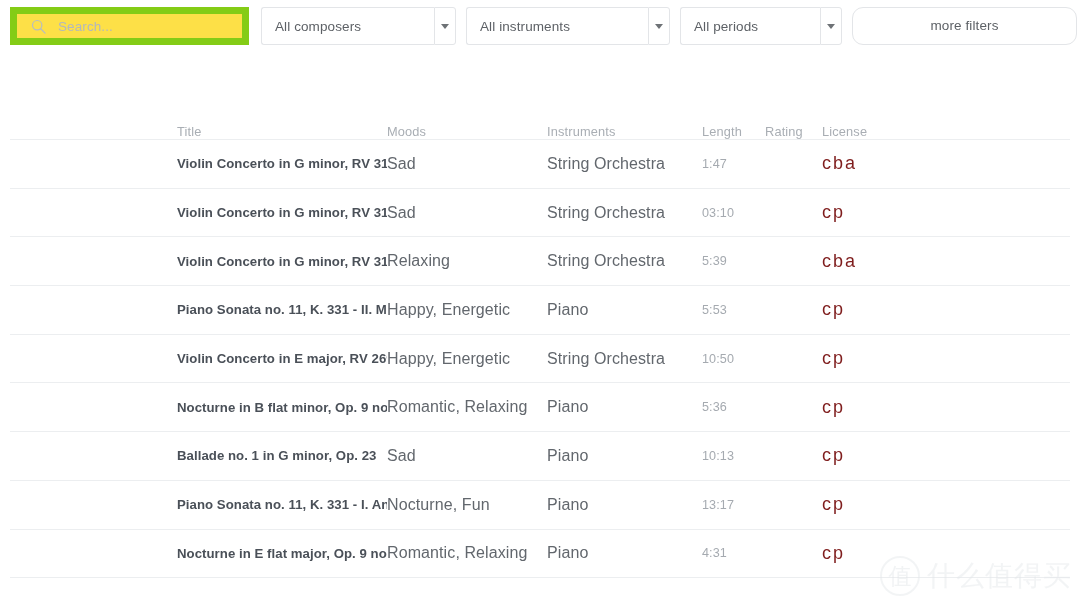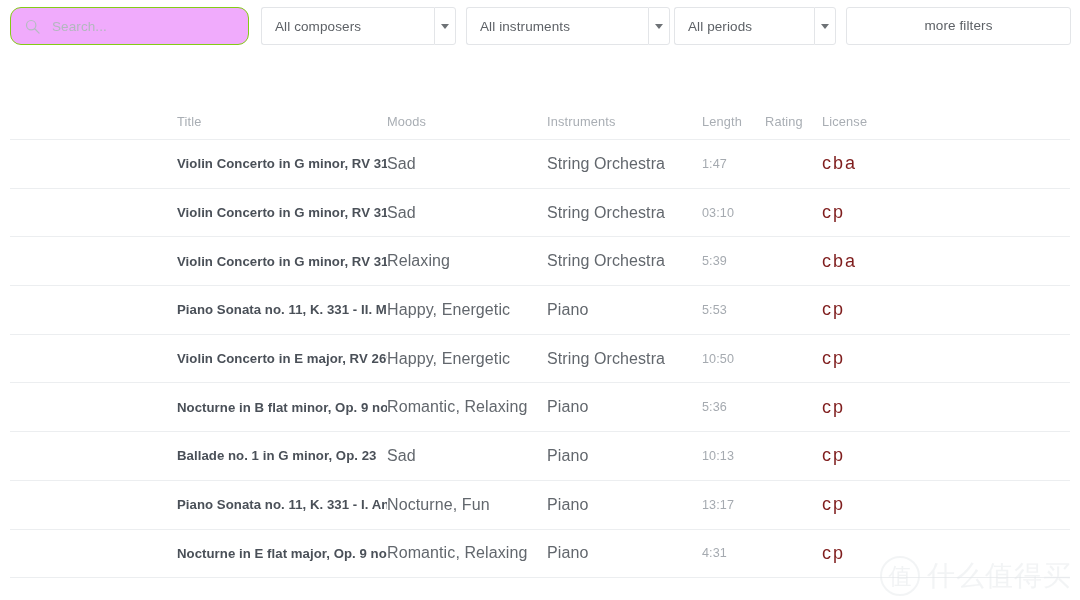--- a/index.html
+++ b/index.html
@@ -28,23 +28,23 @@
     height: 52px;
     display: flex;
     align-items: flex-start;
   }
 
   .search-box {
     margin-left: 10px;
     margin-top: 7px;
     width: 239px;
     height: 38px;
-    border: 1px solid #84cc16;
-    border-radius: 11px;
-    background: #f0abfc;
+    border: 7px solid #84cc16;
+    border-radius: 0;
+    background: #fde047;
     display: flex;
     align-items: center;
     padding-left: 14px;
   }
   .search-icon {
     width: 15px;
     height: 15px;
     flex: none;
     margin-right: 12px;
     color: #b6bcc2;
@@ -94,30 +94,30 @@
     width: 0; height: 0;
     border-left: 4px solid transparent;
     border-right: 4px solid transparent;
     border-top: 5px solid #6e7276;
   }
 
   #sel-composers  { margin-left: 12px; }
   #sel-composers  .field { width: 173px; }
   #sel-instruments{ margin-left: 10px; }
   #sel-instruments.select .field { width: 182px; }
-  #sel-periods    { margin-left: 4px; }
+  #sel-periods    { margin-left: 10px; }
   #sel-periods    .field { width: 140px; }
 
   .more-filters {
     margin-left: 10px;
     margin-top: 7px;
     height: 38px;
     width: 225px;
     border: 1px solid #e3e5e8;
-    border-radius: 3px;
+    border-radius: 11px;
     background: #fff;
     font-family: "Liberation Sans", sans-serif;
     font-size: 13.5px;
     color: #5d6166;
     letter-spacing: .1px;
     text-align: center;
     line-height: 36px;
     cursor: pointer;
   }
 
@@ -134,20 +134,21 @@
     align-items: center;
     height: 48.7px;
     border-bottom: 1px solid #eceef0;
   }
   .thead {
     height: 36px;
     border-bottom: 1px solid #eceef0;
     color: #a9aeb4;
     font-size: 12.8px;
     letter-spacing: .15px;
+    align-items: flex-end;
   }
 
   .c-title { width: 377px; padding-left: 167px; }
   .c-moods { width: 160px; }
   .c-inst  { width: 155px; }
   .c-len   { width: 47px; }
   .c-rate  { width: 57px; padding-left: 16px; }
   .c-lic   { width: 72px; padding-left: 16px; }
 
   .thead .c-title { padding-left: 167px; }

